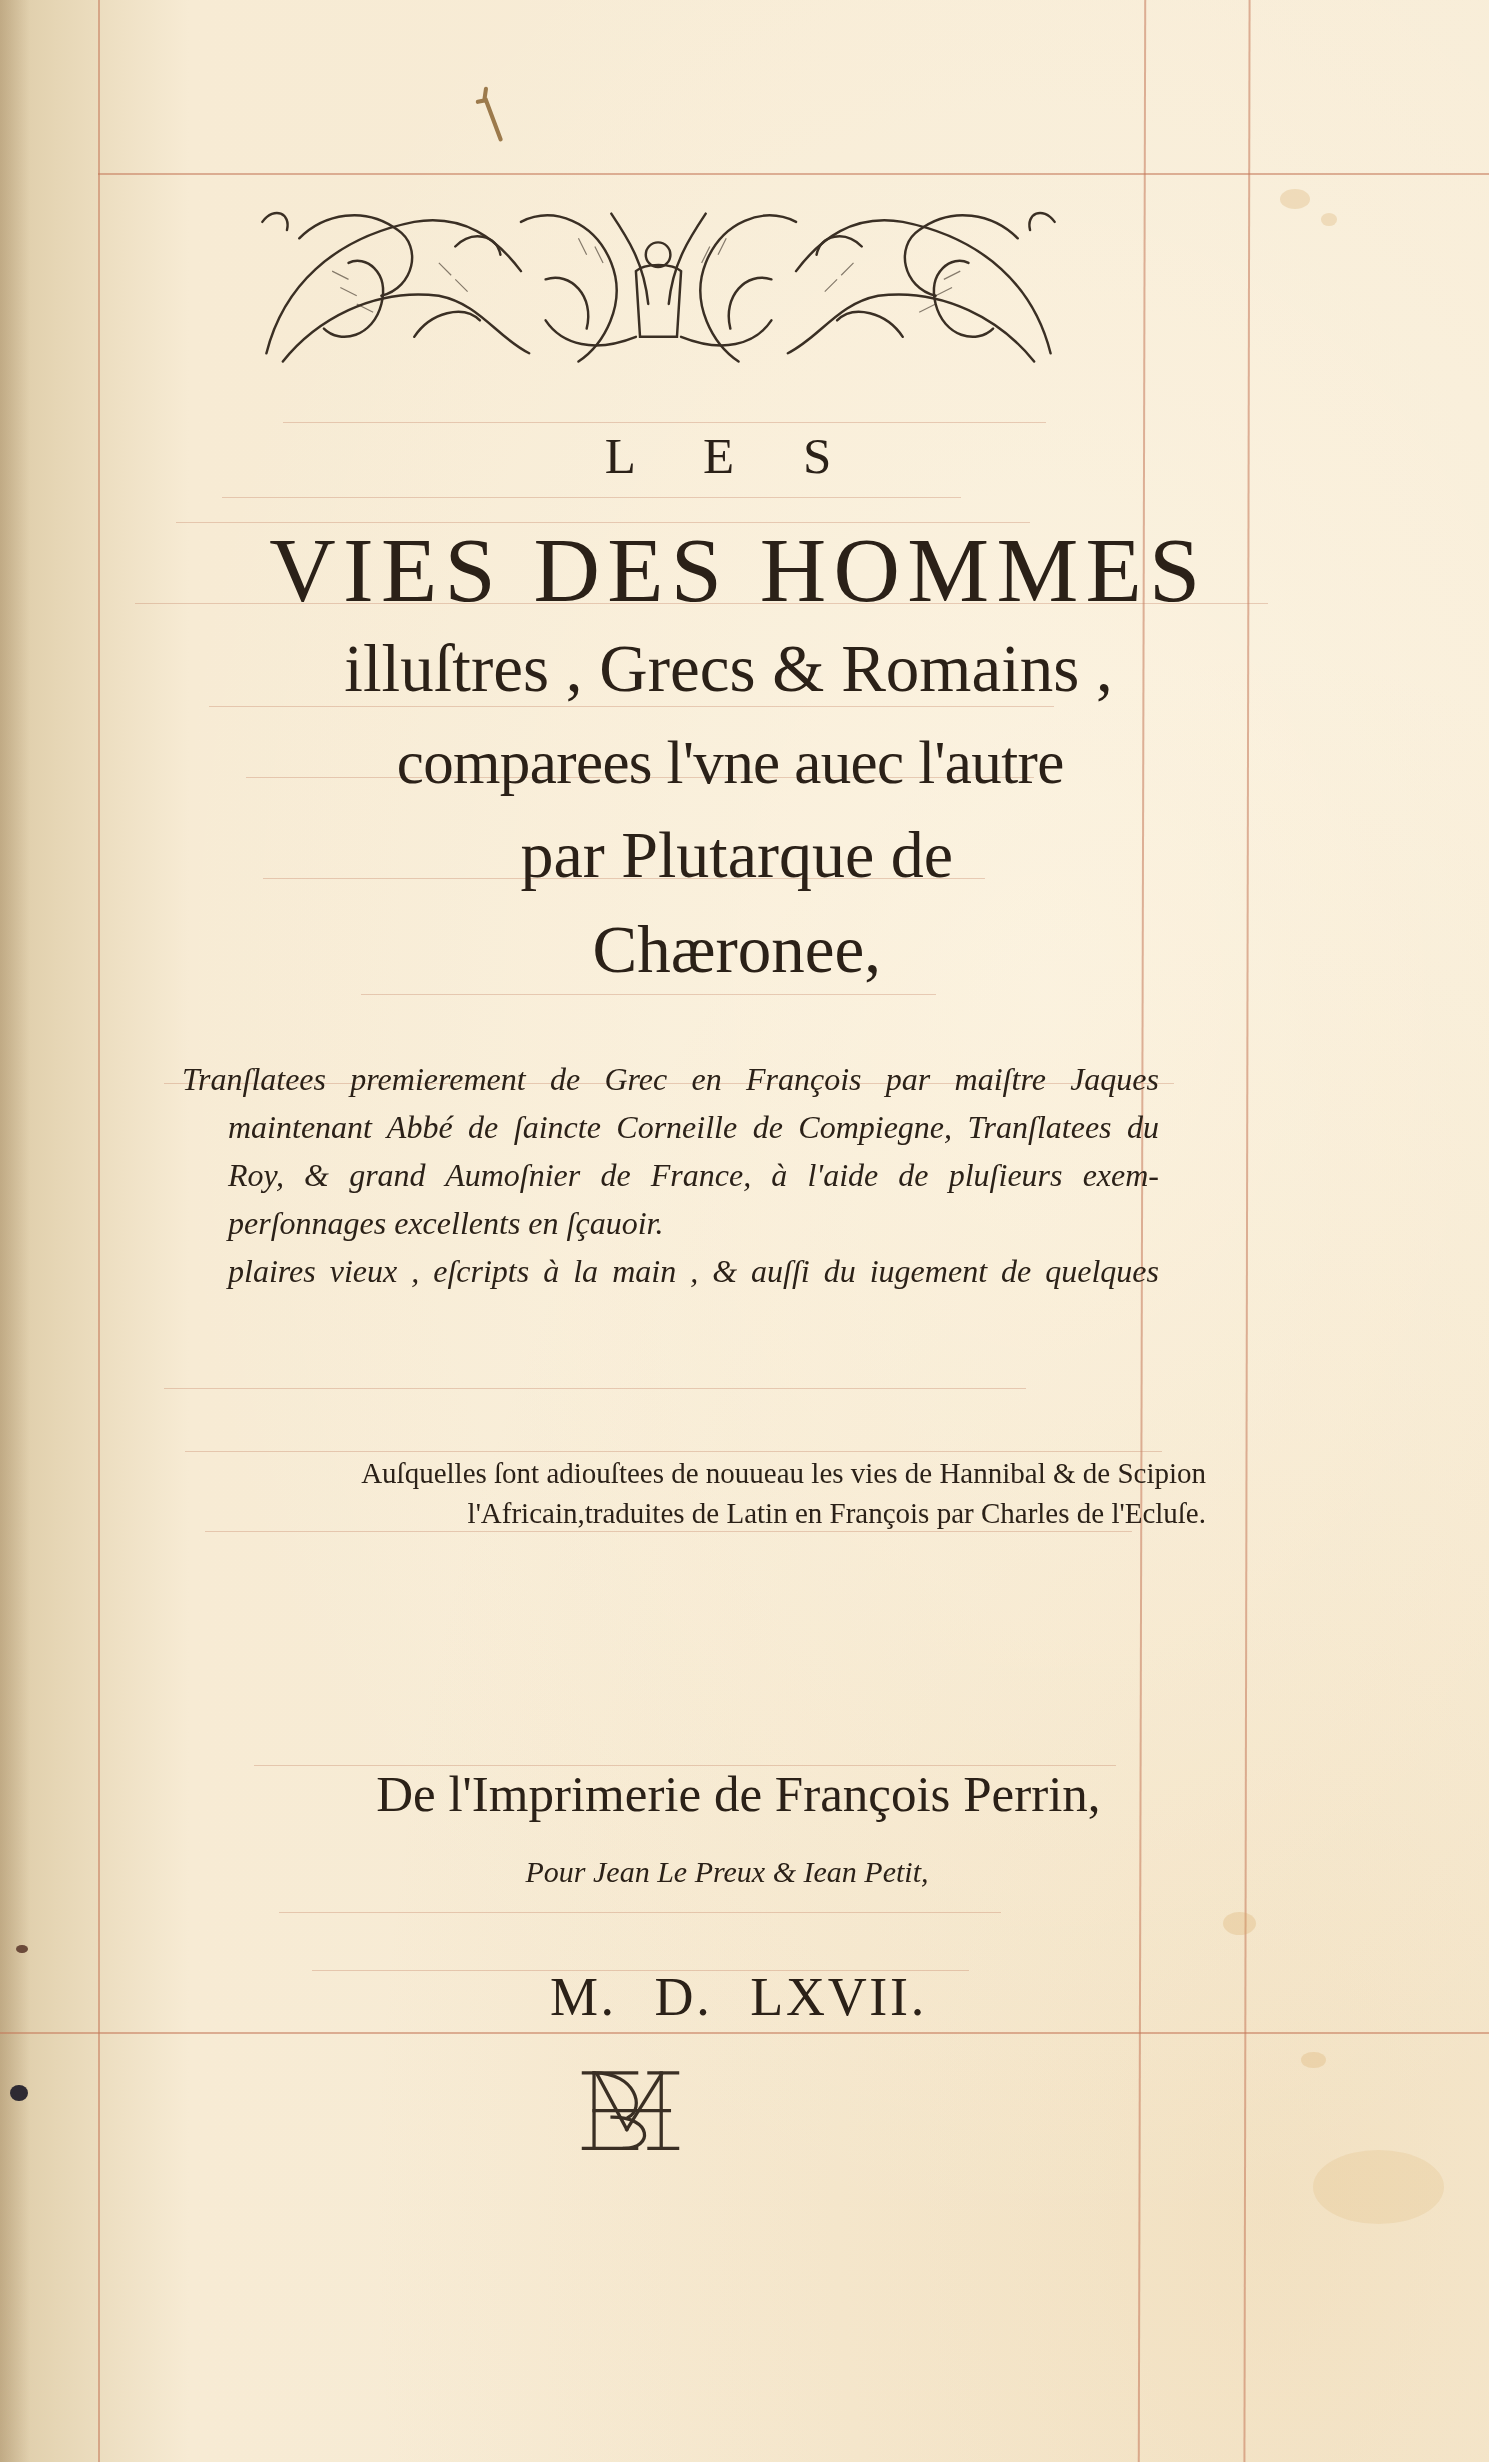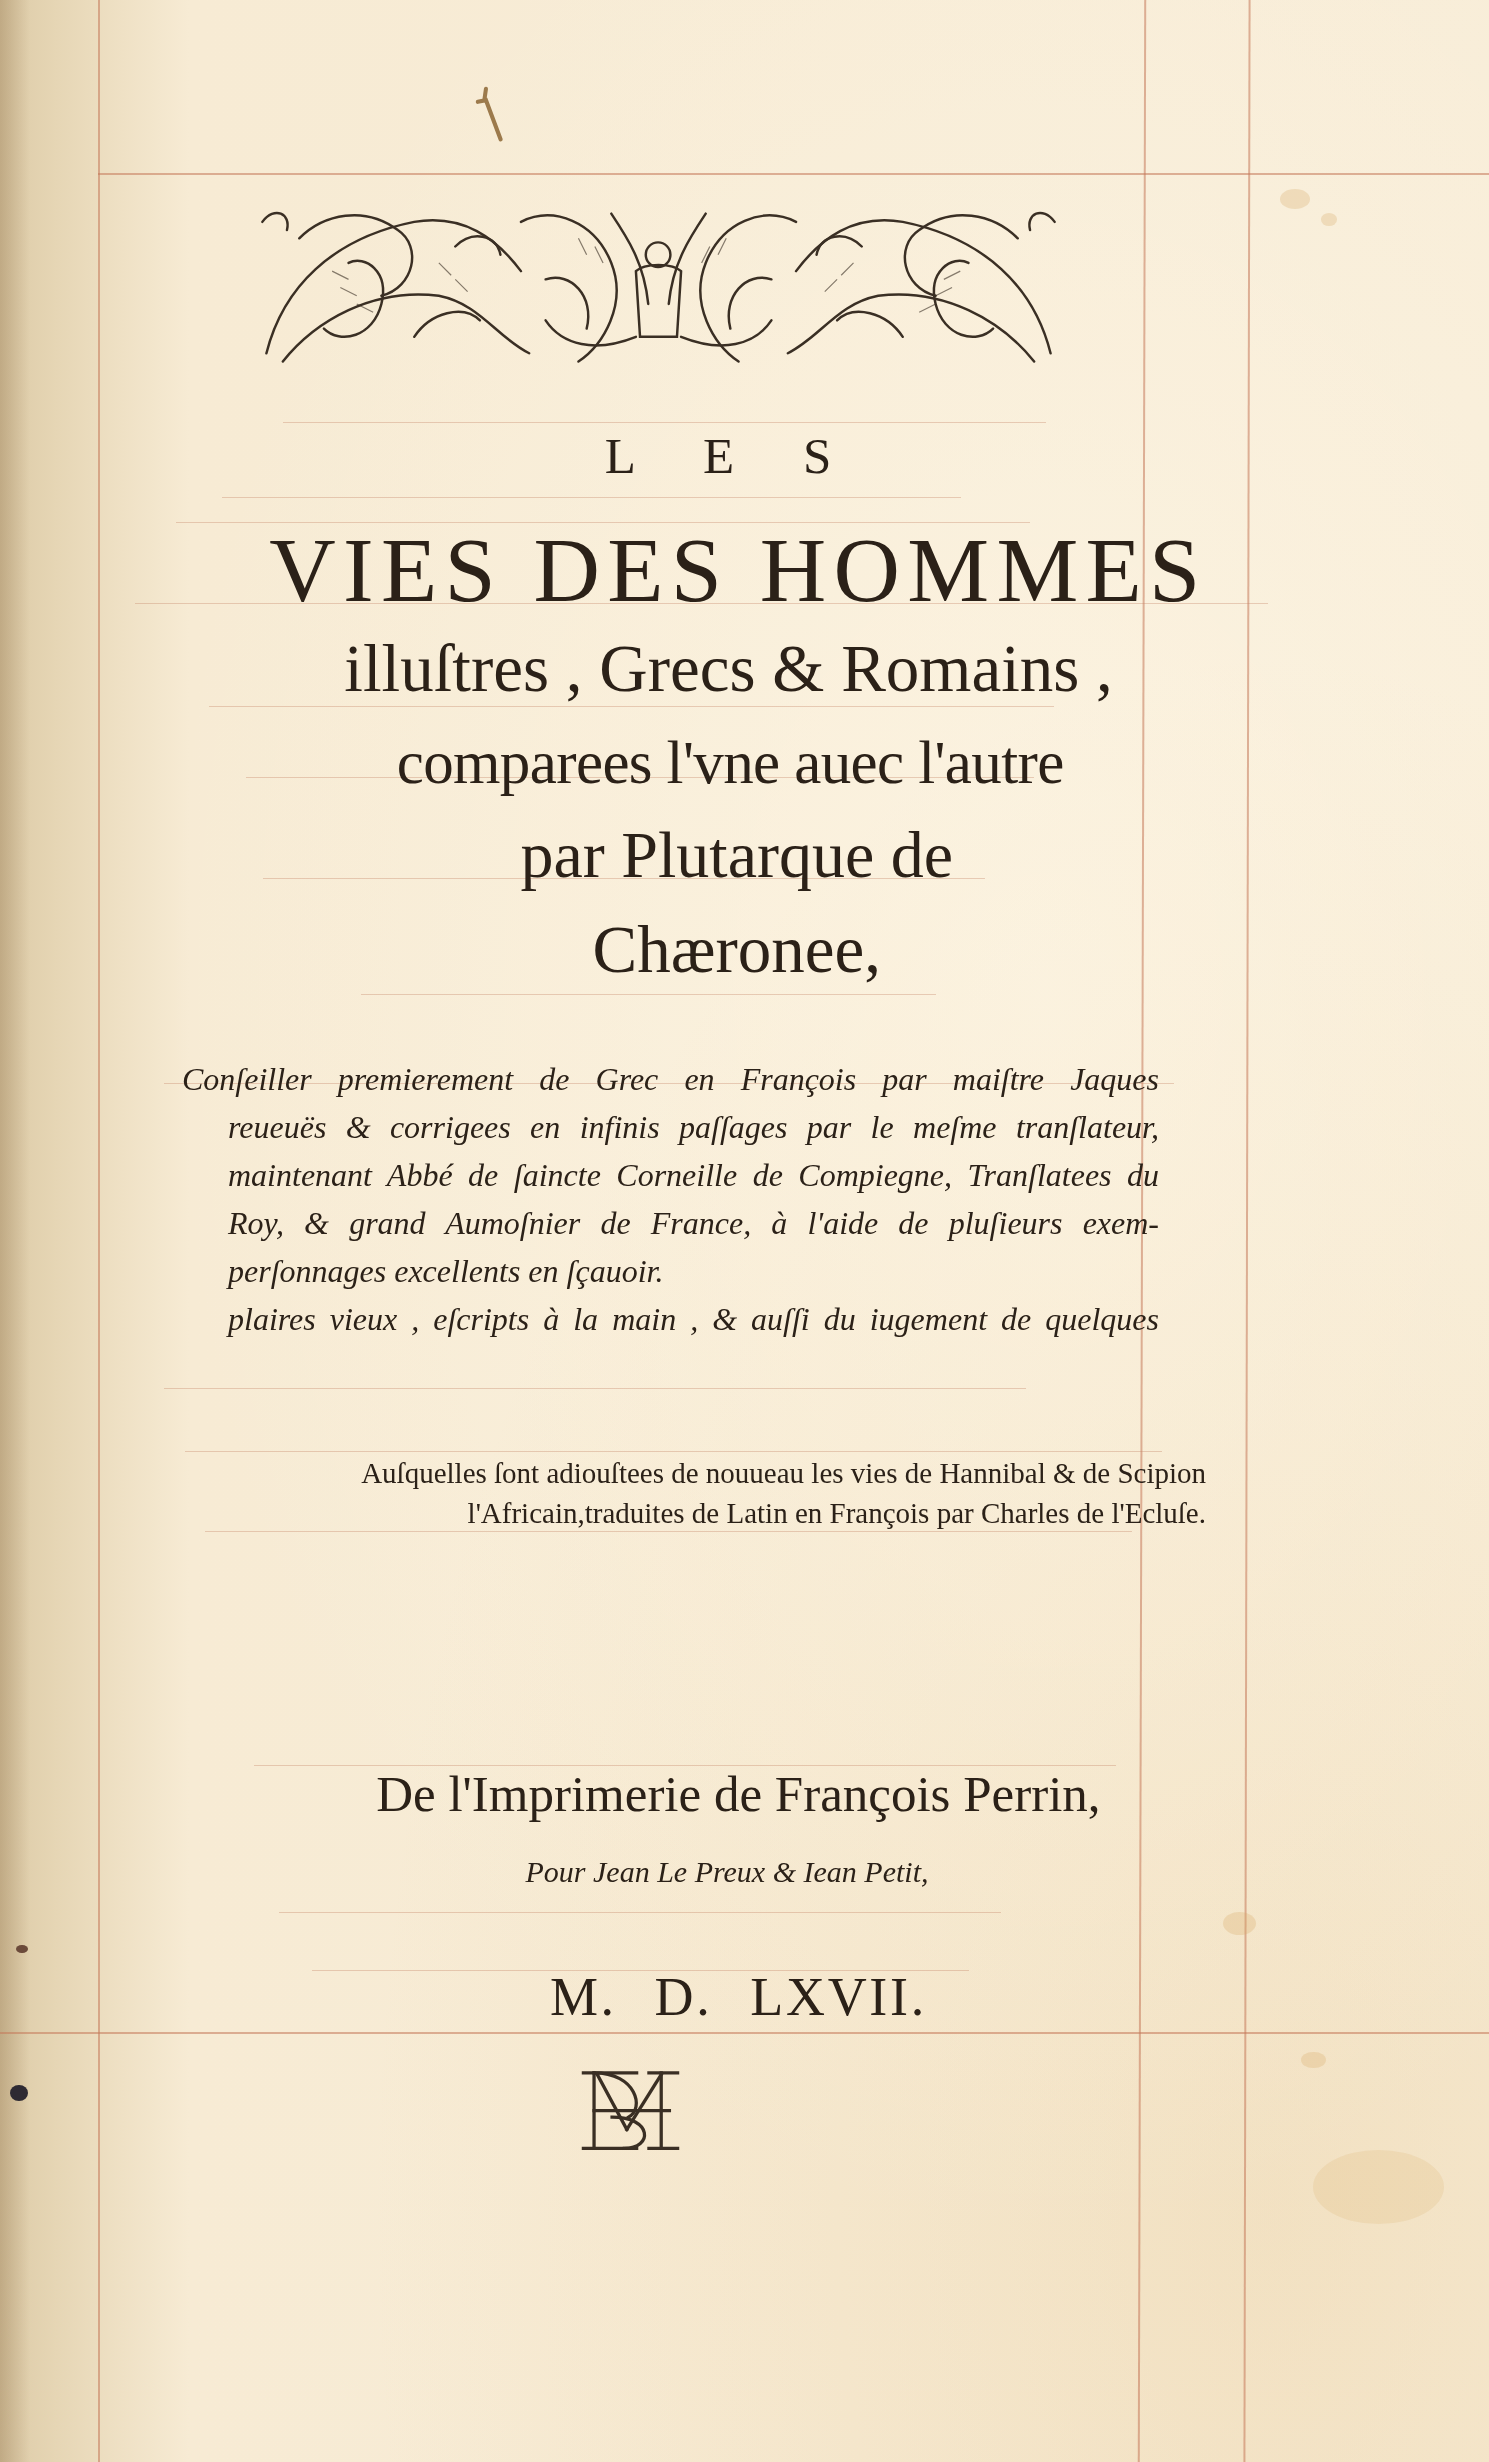--- a/index.html
+++ b/index.html
@@ -140,22 +140,21 @@
 </svg>
 
 <div class="line les">L E S</div>
 <div class="line vies">VIES DES HOMMES</div>
 <div class="line illustres">illuſtres , Grecs &amp; Romains ,</div>
 <div class="line comparees">comparees l'vne auec l'autre</div>
 <div class="line par">par Plutarque de</div>
 <div class="line chaeronee">Chæronee,</div>
 
 <div class="italic-block">
-  <span class="ln">Conſeiller premierement de Grec en François par maiſtre Jaques</span>
-  <span class="ln indent">reueuës &amp; corrigees en infinis paſſages par le meſme tranſlateur,</span>
+  <span class="ln">Tranſlatees premierement de Grec en François par maiſtre Jaques</span>
   <span class="ln indent">maintenant Abbé de ſaincte Corneille de Compiegne, Tranſlatees du</span>
   <span class="ln indent">Roy, &amp; grand Aumoſnier de France, à l'aide de pluſieurs exem-</span>
   <span class="ln indent last">perſonnages excellents en ſçauoir.</span>
   <span class="ln indent">plaires vieux , eſcripts à la main , &amp; auſſi du iugement de quelques</span>
 </div>
 
 <div class="roman-block">
   <span class="ln ln1">Auſquelles ſont adiouſtees de nouueau les vies de Hannibal &amp; de Scipion</span>
   <span class="ln ln2">l'Africain,traduites de Latin en François par Charles de l'Ecluſe.</span>
 </div>

